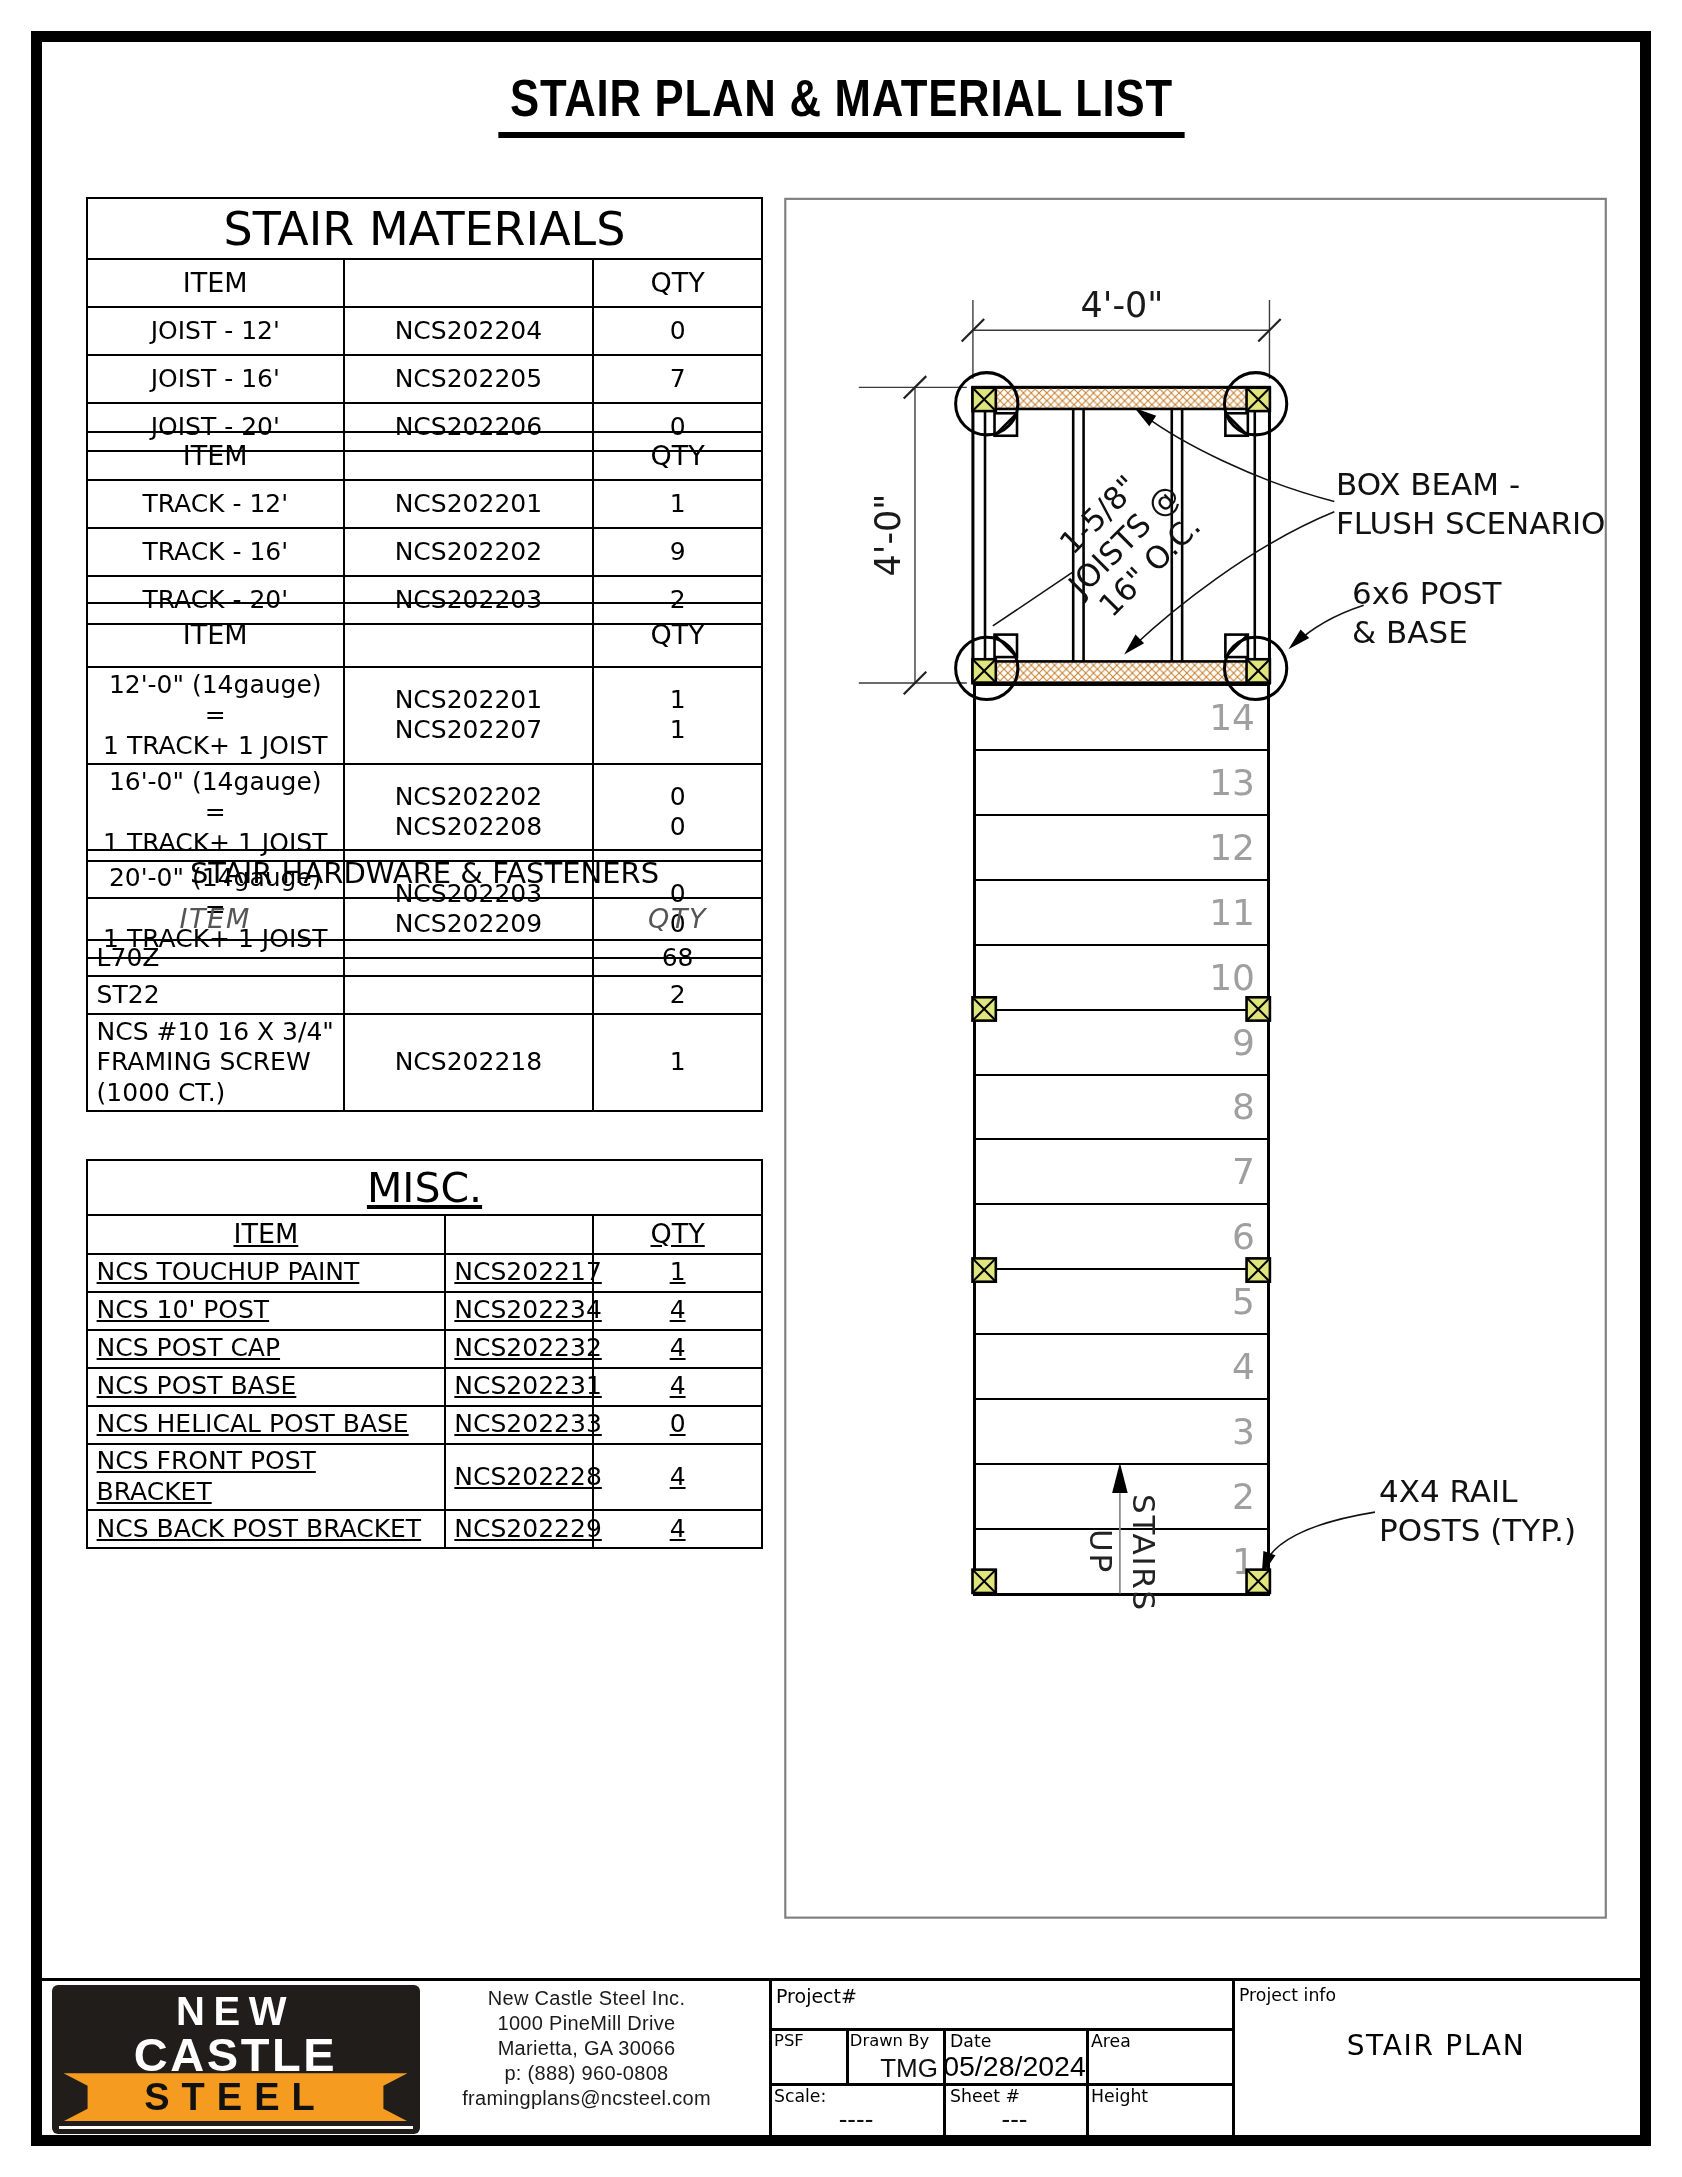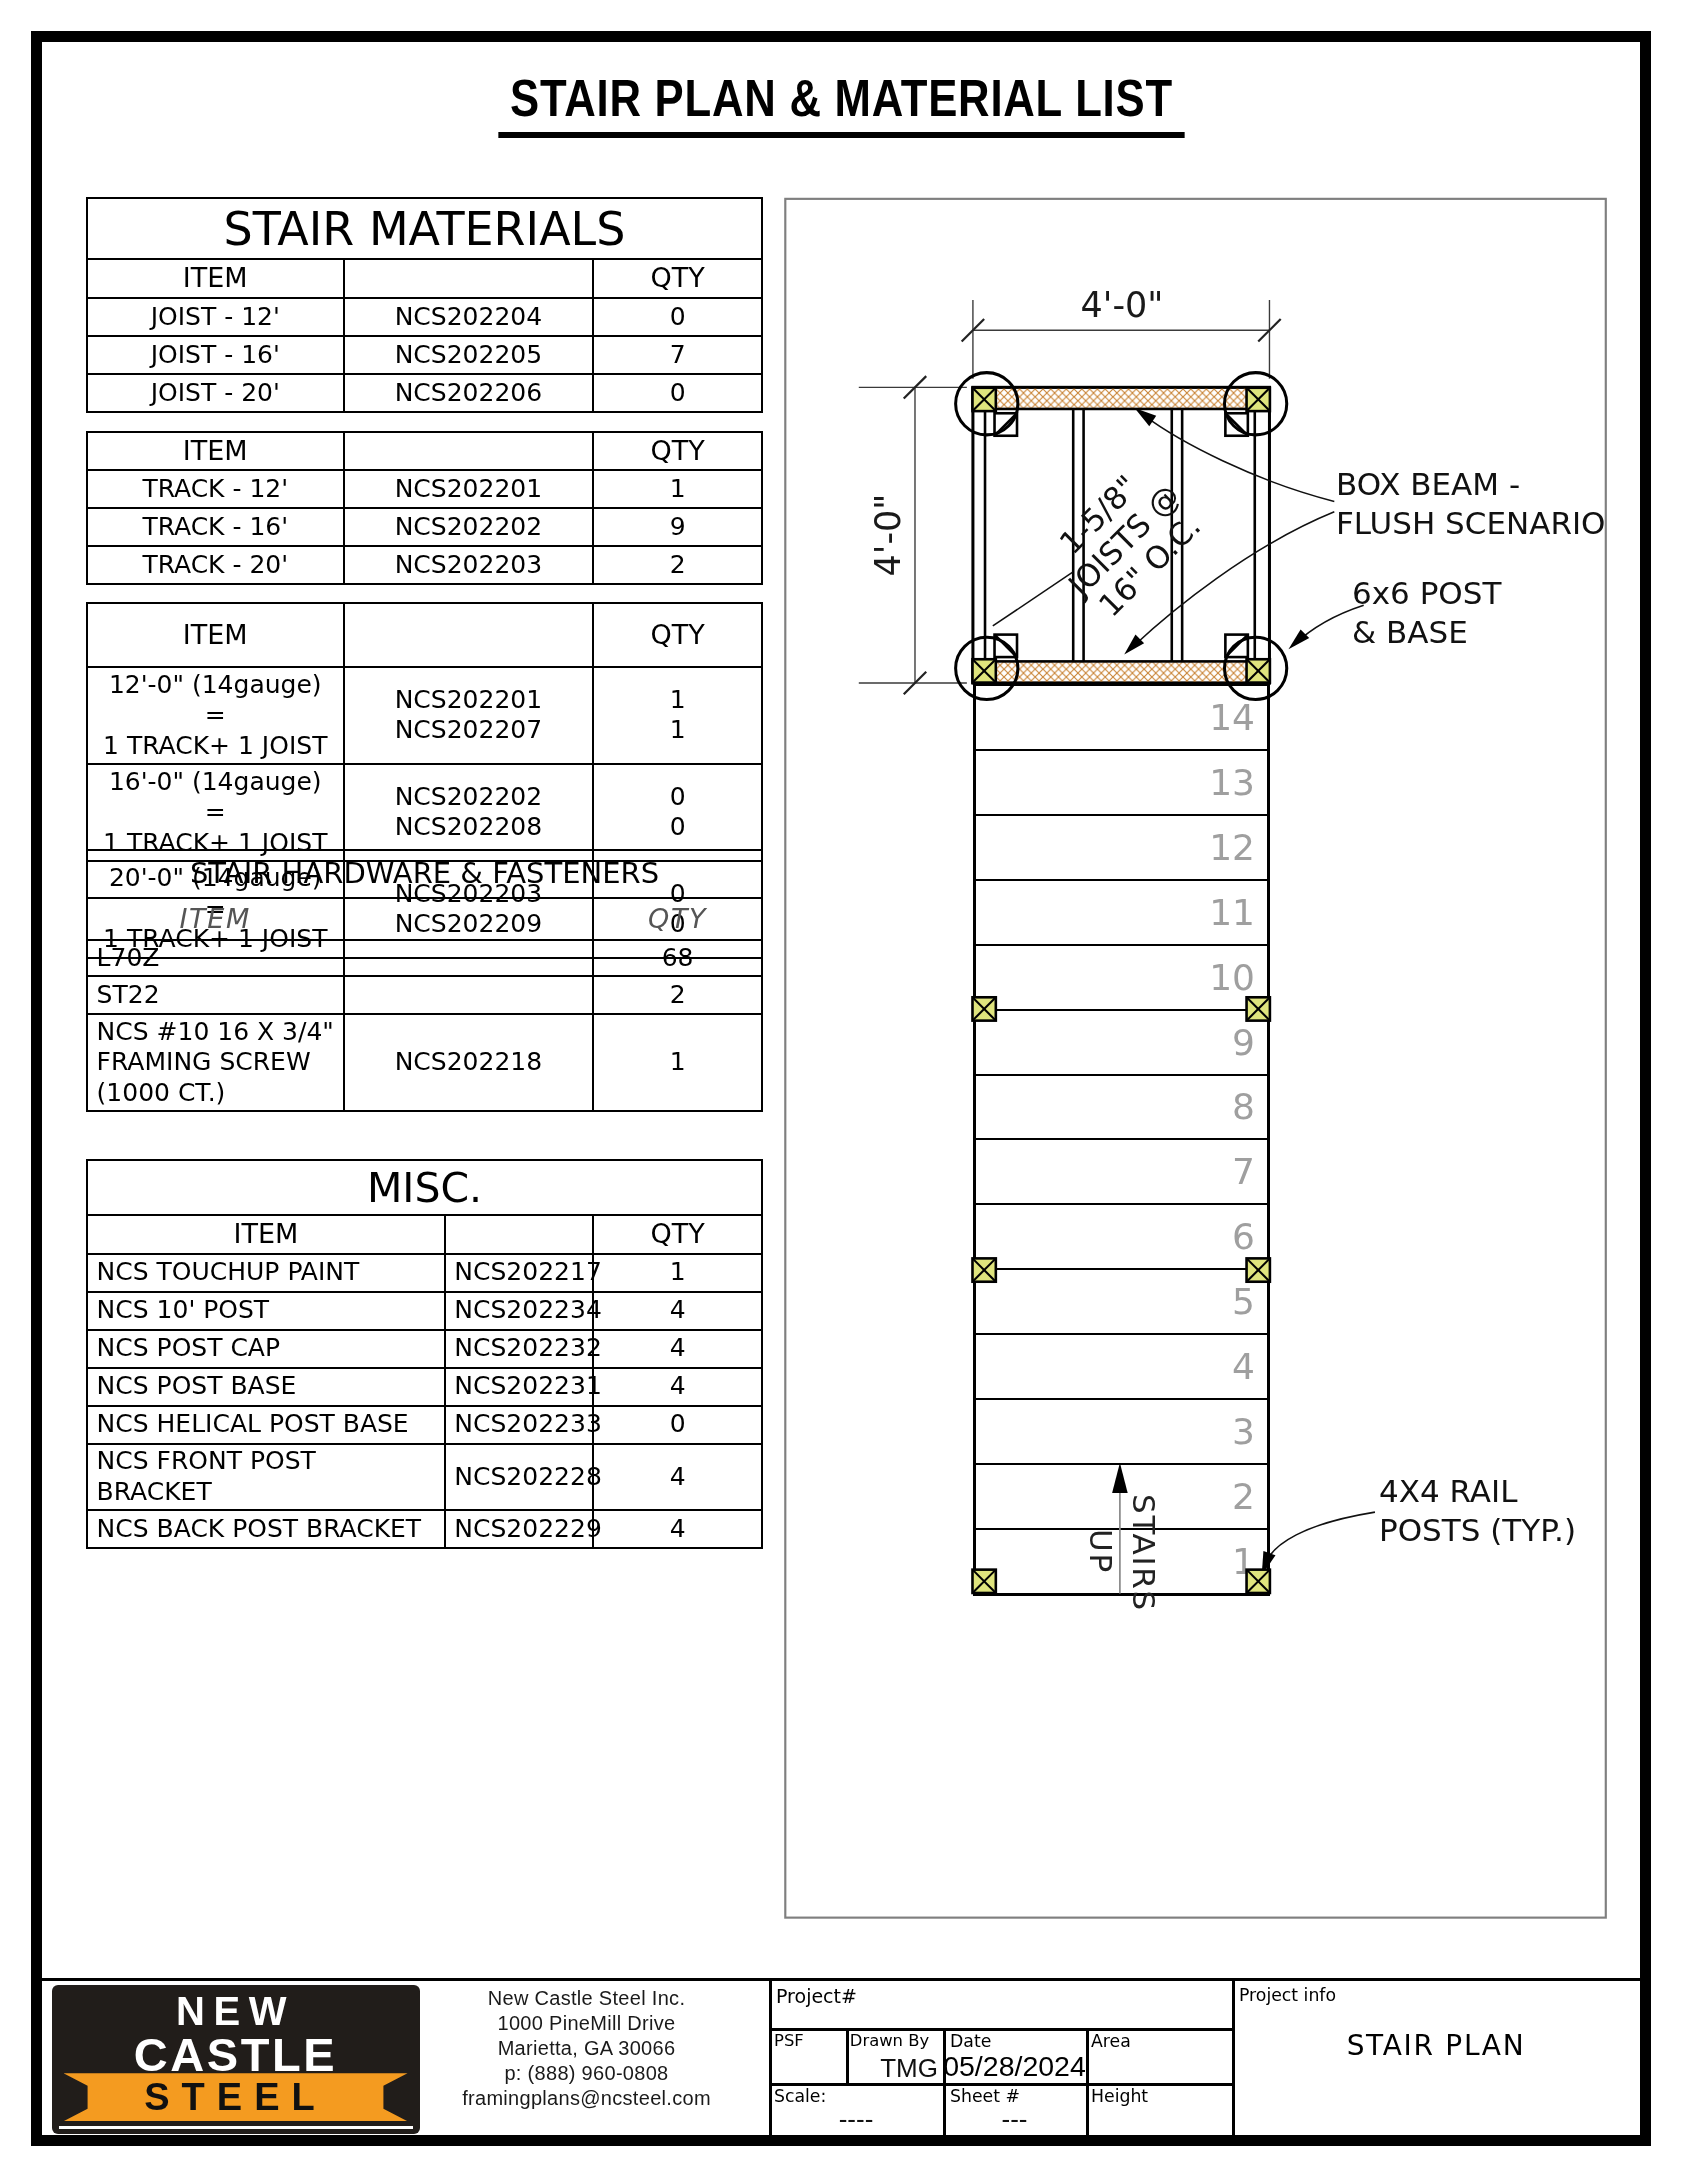--- a/index.html
+++ b/index.html
@@ -13,23 +13,23 @@
     font:700 52px/1.15 "Liberation Sans",sans-serif;letter-spacing:0.9px;color:#000;
     border-bottom:6px solid #000;padding:0 14px 3.5px;}
 
   
   .tblwrap{position:absolute;left:86px;width:677px;z-index:1;}
   table{border-collapse:collapse;table-layout:fixed;width:100%;}
   td{border:2.6px solid #000;padding:1.7px 8.6px;text-align:center;vertical-align:middle;
      font:25px/1.22 "DejaVu Sans",sans-serif;color:#000;white-space:pre-line;box-sizing:border-box;}
   tr.titlerow td{font-size:46px;height:52px;}
   tr.headrow td{font-size:27px;height:42px;}
-  .t1 tbody td,.t2 tbody td{height:38px;}
+  .t1 tbody td,.t2 tbody td{height:48px;}
   .t3 tbody td{height:64px;}
-  .t5 tbody td{height:38px;}
+  .t5 tbody td{height:38px;text-decoration:underline;}
   .left{text-align:left;}
   .sketch{font-style:italic;font-weight:400;color:#555;letter-spacing:1.7px;font-size:23px;}
   #tbl-misc tr.titlerow td{font-size:41px;height:55px;}
   #tbl-hardware tr.titlerow td{font-size:29px;height:48px;}
 
   
   #draw-svg{position:absolute;left:0;top:0;width:1683px;height:2177px;z-index:5;pointer-events:none;}
   .thick{stroke:#000;stroke-width:3.5;fill:none;}
   .med{stroke:#000;stroke-width:3;fill:none;}
   .dim{stroke:#3a3a3a;stroke-width:1.6;fill:none;}

